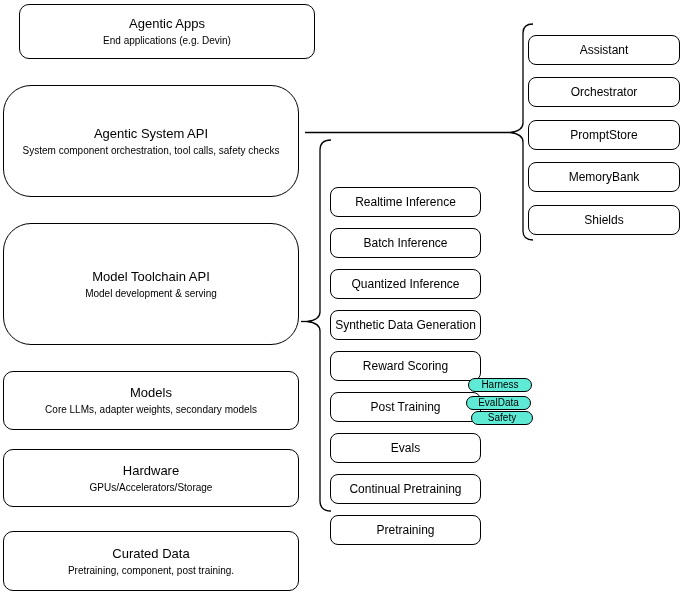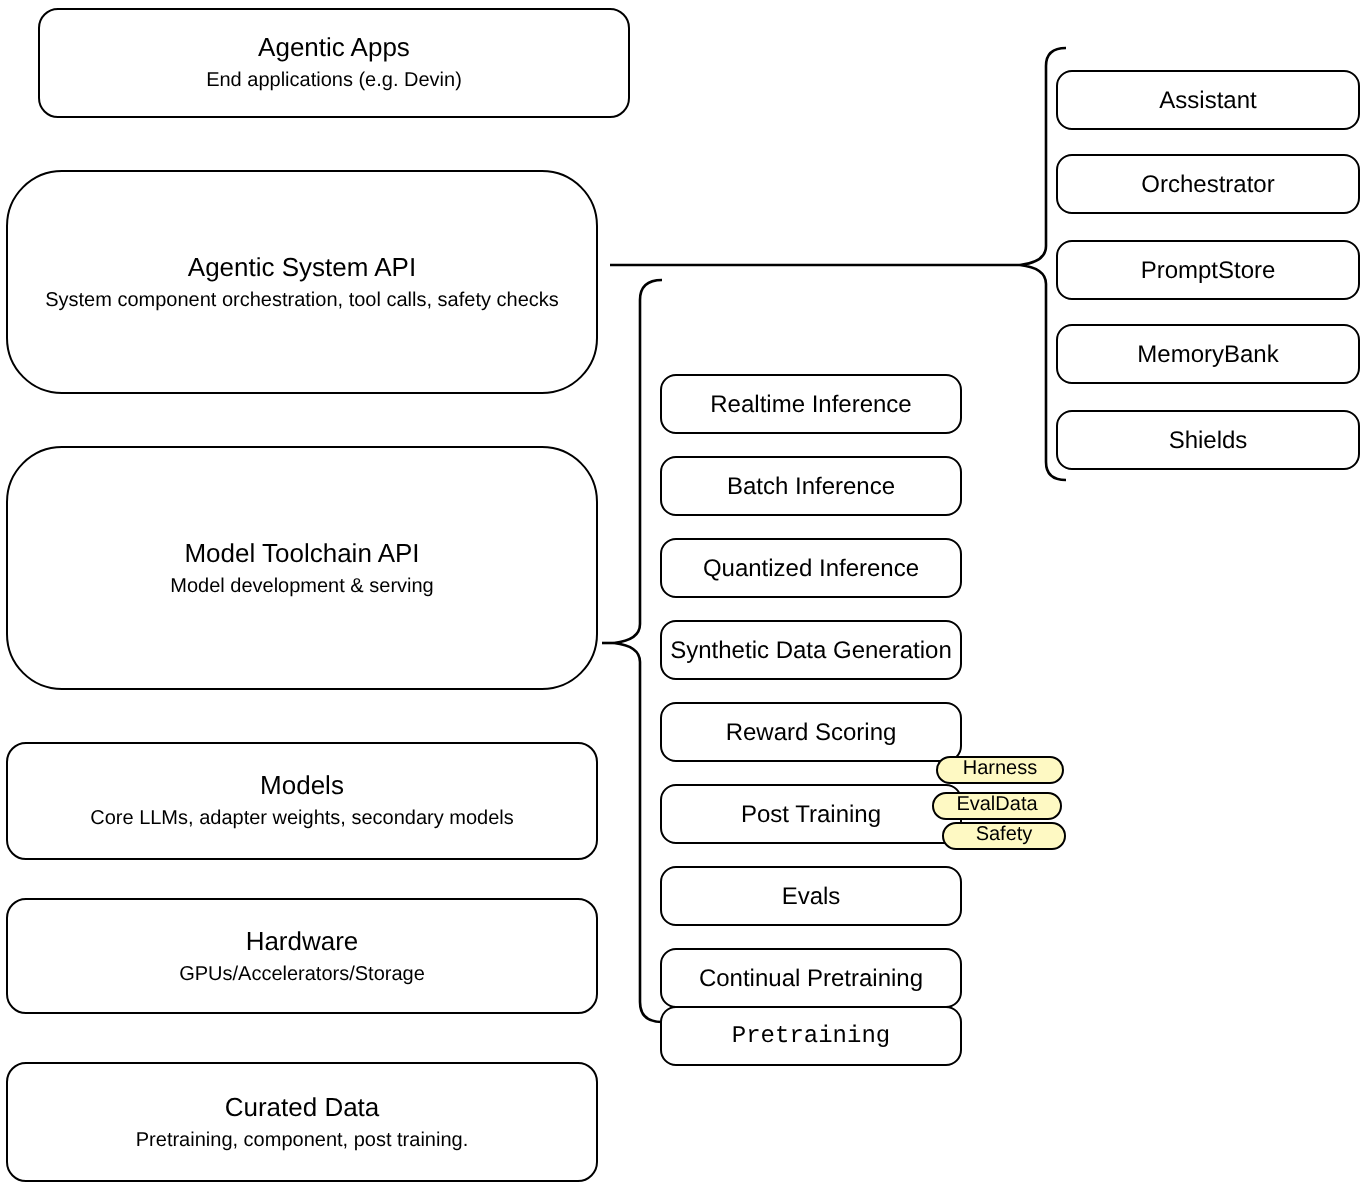--- a/index.html
+++ b/index.html
@@ -43,21 +43,21 @@
     margin-top: 44px;
   }
   .rbox {
     left: 528px; width: 152px; height: 30px;
     border-radius: 8px;
     font-size: 12px; white-space: nowrap;
     z-index: 2;
   }
   .pill {
     position: absolute;
-    background: #fef9c3;
+    background: #5eead4;
     border: 1px solid #000000;
     border-radius: 8px;
     box-sizing: border-box;
     display: flex;
     align-items: center;
     justify-content: center;
     font-size: 10px;
     line-height: 10px;
     white-space: nowrap;
     z-index: 3;
@@ -106,21 +106,21 @@
   </div>
 
   <div class="box mbox" style="top:143px;">Realtime Inference</div>
   <div class="box mbox" style="top:184px;">Batch Inference</div>
   <div class="box mbox" style="top:225px;">Quantized Inference</div>
   <div class="box mbox" style="top:266px;">Synthetic Data Generation</div>
   <div class="box mbox" style="top:307px;">Reward Scoring</div>
   <div class="box mbox" style="top:348px;">Post Training</div>
   <div class="box mbox" style="top:430px;">Continual Pretraining</div>
   <div class="box mbox" style="top:389px;">Evals</div>
-  <div class="box mbox" style="top:459px;font-family:Liberation Mono, monospace;">Pretraining</div>
+  <div class="box mbox" style="top:471px;">Pretraining</div>
 
   <div class="pill" style="left:468px;top:378px;width:64px;height:14px;">Harness</div>
   <div class="pill" style="left:466px;top:396px;width:65px;height:14px;">EvalData</div>
   <div class="pill" style="left:471px;top:411px;width:62px;height:14px;">Safety</div>
 
   <div class="box rbox" style="top:35px;">Assistant</div>
   <div class="box rbox" style="top:77px;">Orchestrator</div>
   <div class="box rbox" style="top:120px;">PromptStore</div>
   <div class="box rbox" style="top:162px;">MemoryBank</div>
   <div class="box rbox" style="top:205px;">Shields</div>

